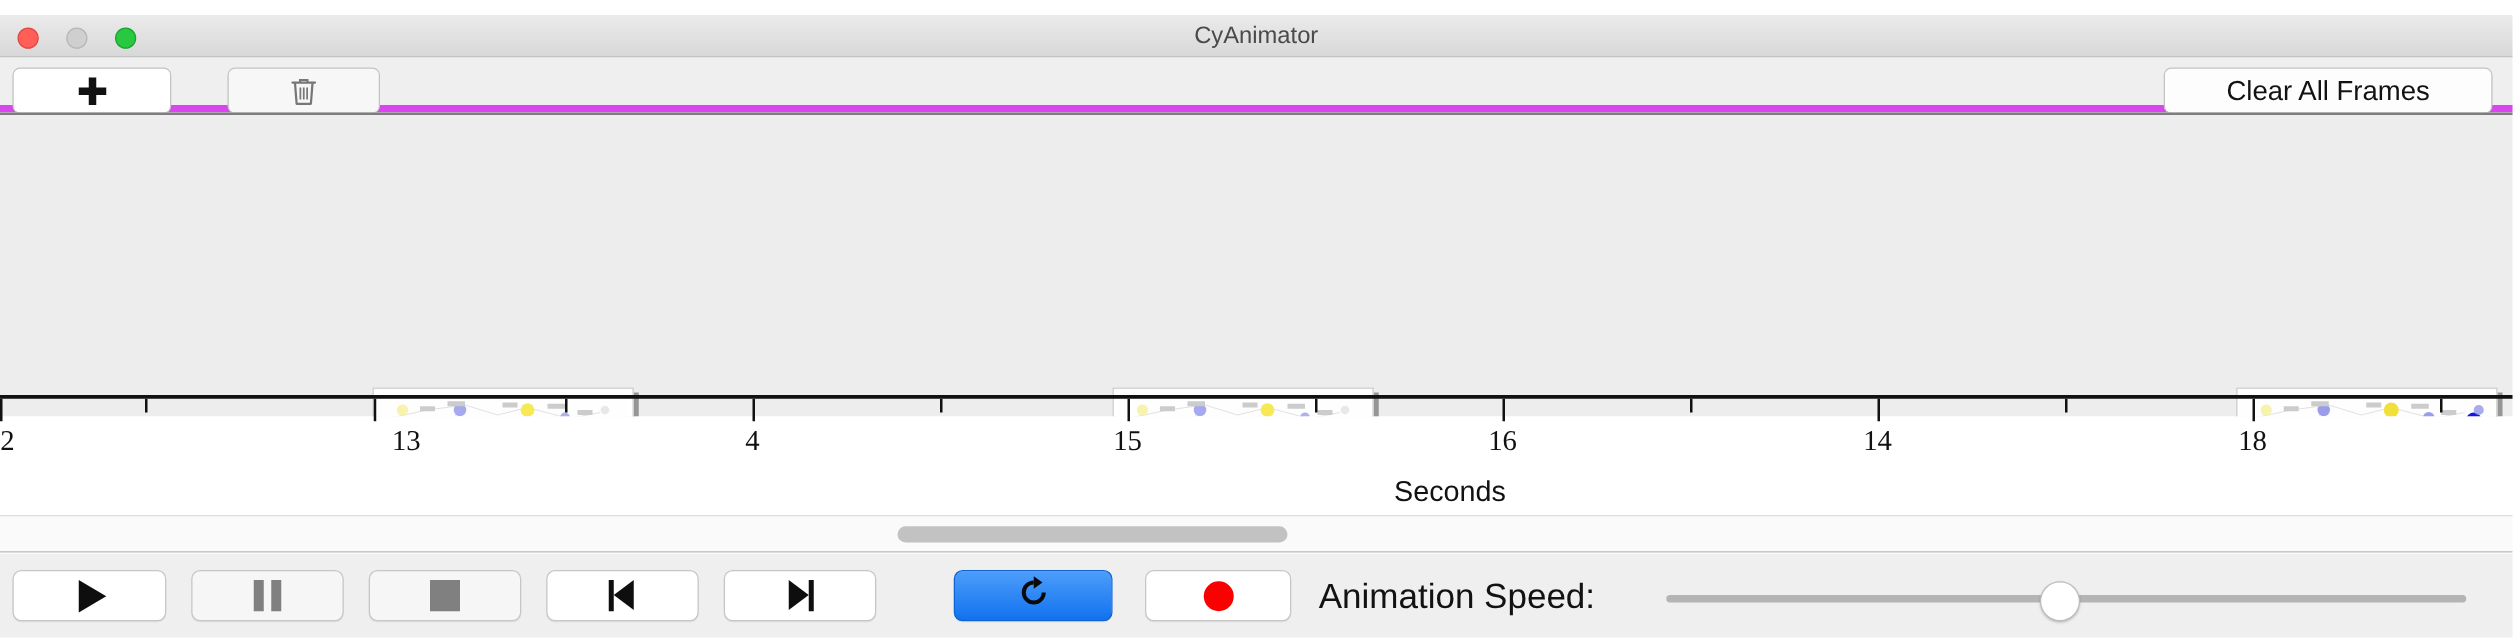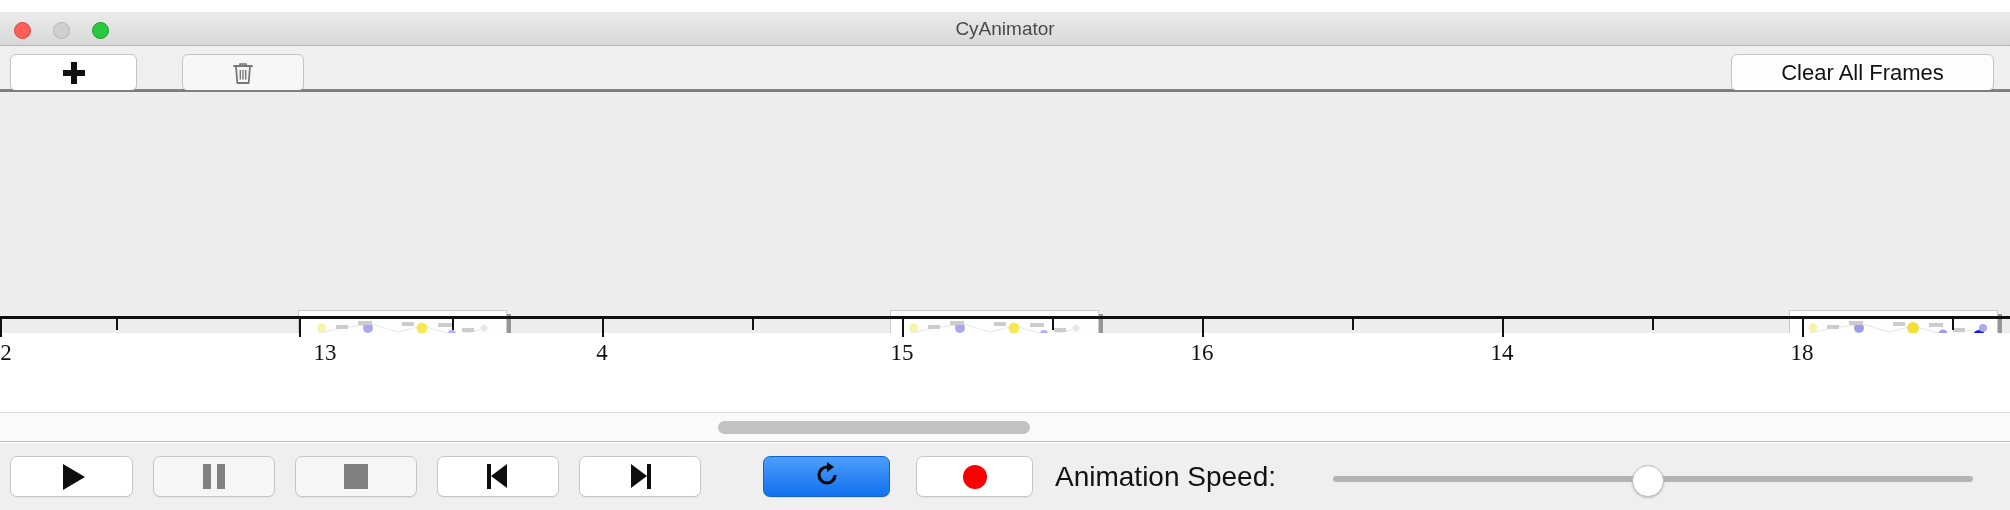--- a/index.html
+++ b/index.html
@@ -102,21 +102,21 @@
     color: #4a4a4a;
     font-family: "Liberation Sans", sans-serif;
   }
 
   
   .toolbar {
     position: absolute;
     left: 0; top: 46px;
     width: 2010px; height: 44px;
     background: #efefef;
-    border-bottom: 1px solid #d946ef;
+    border-bottom: 6px solid #d946ef;
     box-sizing: border-box;
   }
   .tb-btn {
     position: absolute;
     top: 8px;
     height: 37px;
     border: 1px solid #c3c3c3;
     border-radius: 6px;
     box-sizing: border-box;
     display: flex;
@@ -627,20 +627,23 @@
     <div class="tick-label" style="left:1202px;">16</div>
     <div class="tick minor" style="left:1352px;"></div>
     <div class="tick major" style="left:1502px;"></div>
     <div class="tick-label" style="left:1502px;">14</div>
     <div class="tick minor" style="left:1652px;"></div>
     <div class="tick major" style="left:1802px;"></div>
     <div class="tick-label" style="left:1802px;">18</div>
     <div class="tick minor" style="left:1952px;"></div>
   </div>
 
+  <div class="axis-title">
+    <span class="axis-title-shift">Seconds</span>
+  </div>
 
   <div class="scroll-area">
     <div class="scroll-thumb"></div>
   </div>
 
   <div class="controlbar">
 
     <div class="ctl-btn enabled btn-play">
       <span class="icon-play"></span>
     </div>

